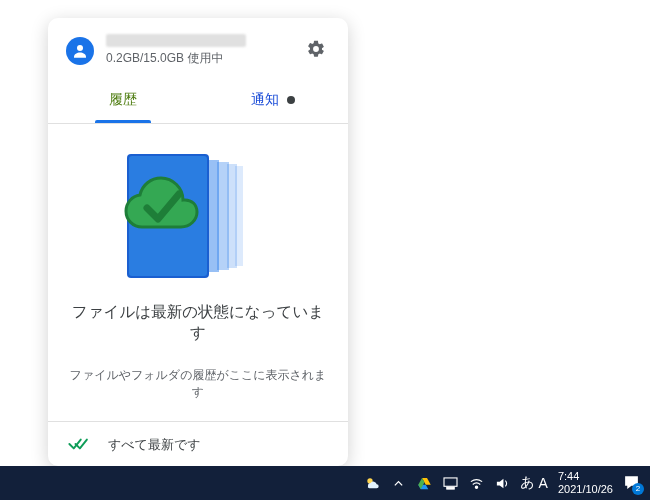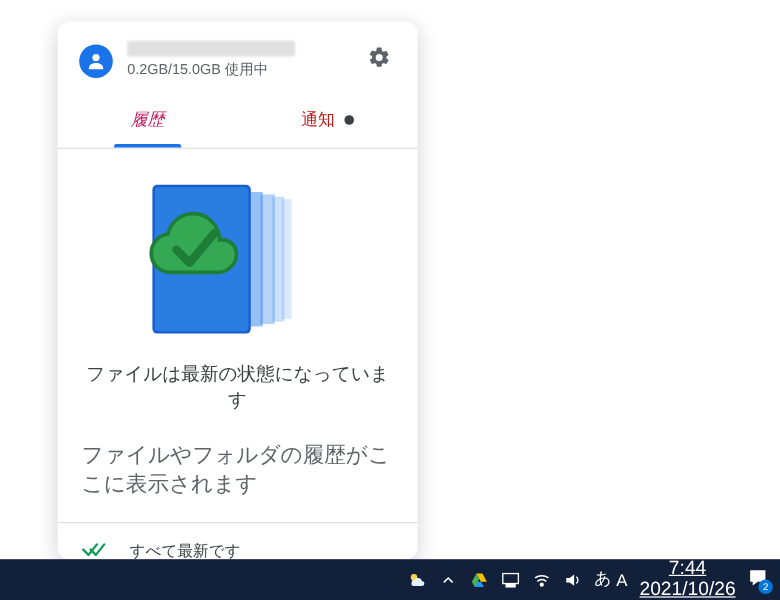--- a/index.html
+++ b/index.html
@@ -42,29 +42,29 @@
   
   .tabs {
     display: flex;
     border-bottom: 1px solid #e0e0e0;
   }
   .tab {
     flex: 1;
     text-align: center;
     padding: 14px 0;
     font-size: 14px;
-    color: #b91c1c;
+    color: #1d4ed8;
     cursor: pointer;
     position: relative;
     display: flex;
     align-items: center;
     justify-content: center;
     gap: 8px;
   }
-  .tab.active { color: #be185d; font-weight: 500; font-style: italic; }
+  .tab.active { color: #4d7c0f; font-weight: 500; }
   .tab.active::after {
     content: '';
     position: absolute;
     bottom: 0; left: 50%;
     transform: translateX(-50%);
     width: 56px; height: 3px;
     background: #1a73e8;
     border-radius: 2px 2px 0 0;
   }
   .dot {
@@ -75,21 +75,21 @@
   
   .content {
     flex: 1;
     display: flex;
     flex-direction: column;
     align-items: center;
     padding: 28px 20px 20px;
   }
   .illust { width: 170px; height: 130px; margin-bottom: 20px; }
   .title { font-size: 15.5px; color: #3c4043; margin-bottom: 23px; text-align: center; }
-  .subtitle { font-size: 18px; color: #5f6368; }
+  .subtitle { font-size: 12px; color: #5f6368; text-align: center; }
   
   .footer {
     border-top: 1px solid #e0e0e0;
     padding: 14px 20px;
     display: flex;
     align-items: center;
     gap: 18px;
     font-size: 13px;
     color: #3c4043;
   }
@@ -105,21 +105,21 @@
     align-items: center;
     justify-content: flex-end;
     padding: 0 10px;
     color: #fff;
     font-size: 11px;
     gap: 10px;
   }
   .tray-icons { display: flex; align-items: center; gap: 10px; }
   .tray-ic { display: flex; align-items: center; justify-content: center; width: 16px; height: 16px; cursor: pointer; }
   .ime { font-size: 14px; display: flex; gap: 4px; align-items: center; cursor: pointer; }
-  .clock { text-align: center; line-height: 1.15; cursor: pointer; font-size: 16px; text-decoration: underline; }
+  .clock { text-align: left; line-height: 1.15; cursor: pointer; font-size: 11px; }
   .action-center { position: relative; cursor: pointer; }
   .badge {
     position: absolute; bottom: -2px; right: -4px;
     background: #0078d7; color: #fff;
     width: 12px; height: 12px; border-radius: 50%;
     font-size: 8px; display: flex; align-items: center; justify-content: center;
   }
 </style>
 </head>
 <body>

